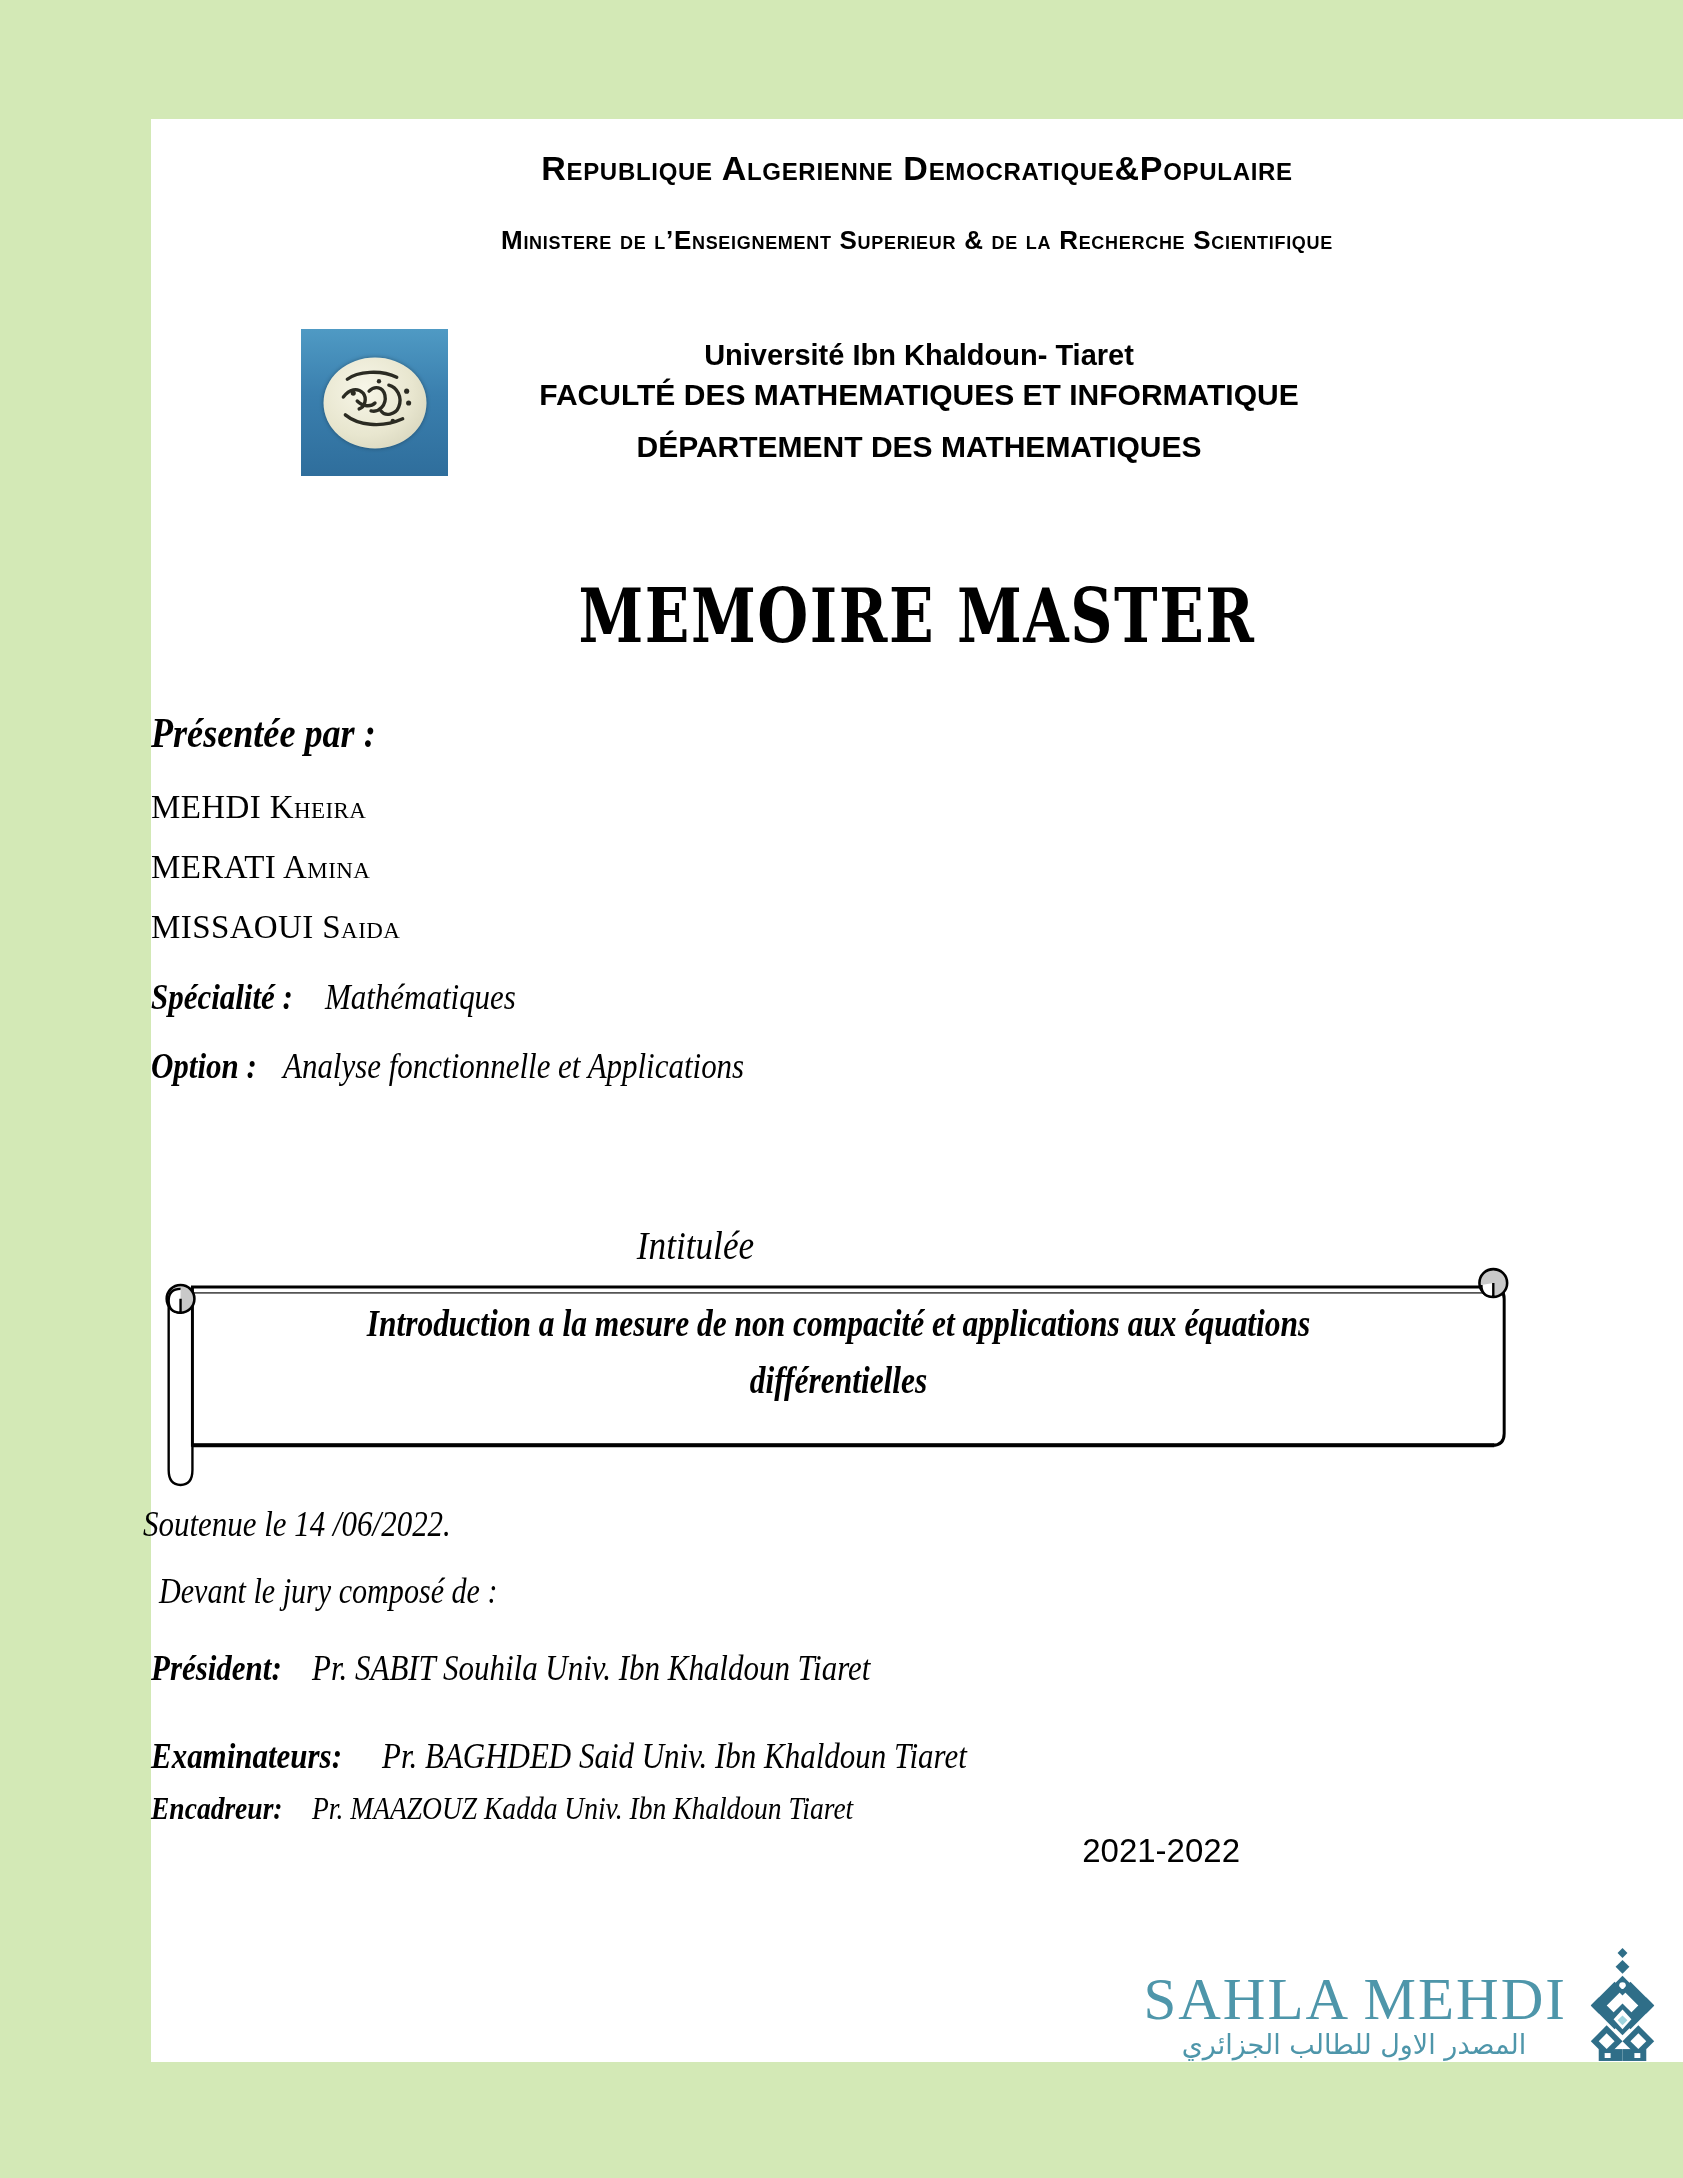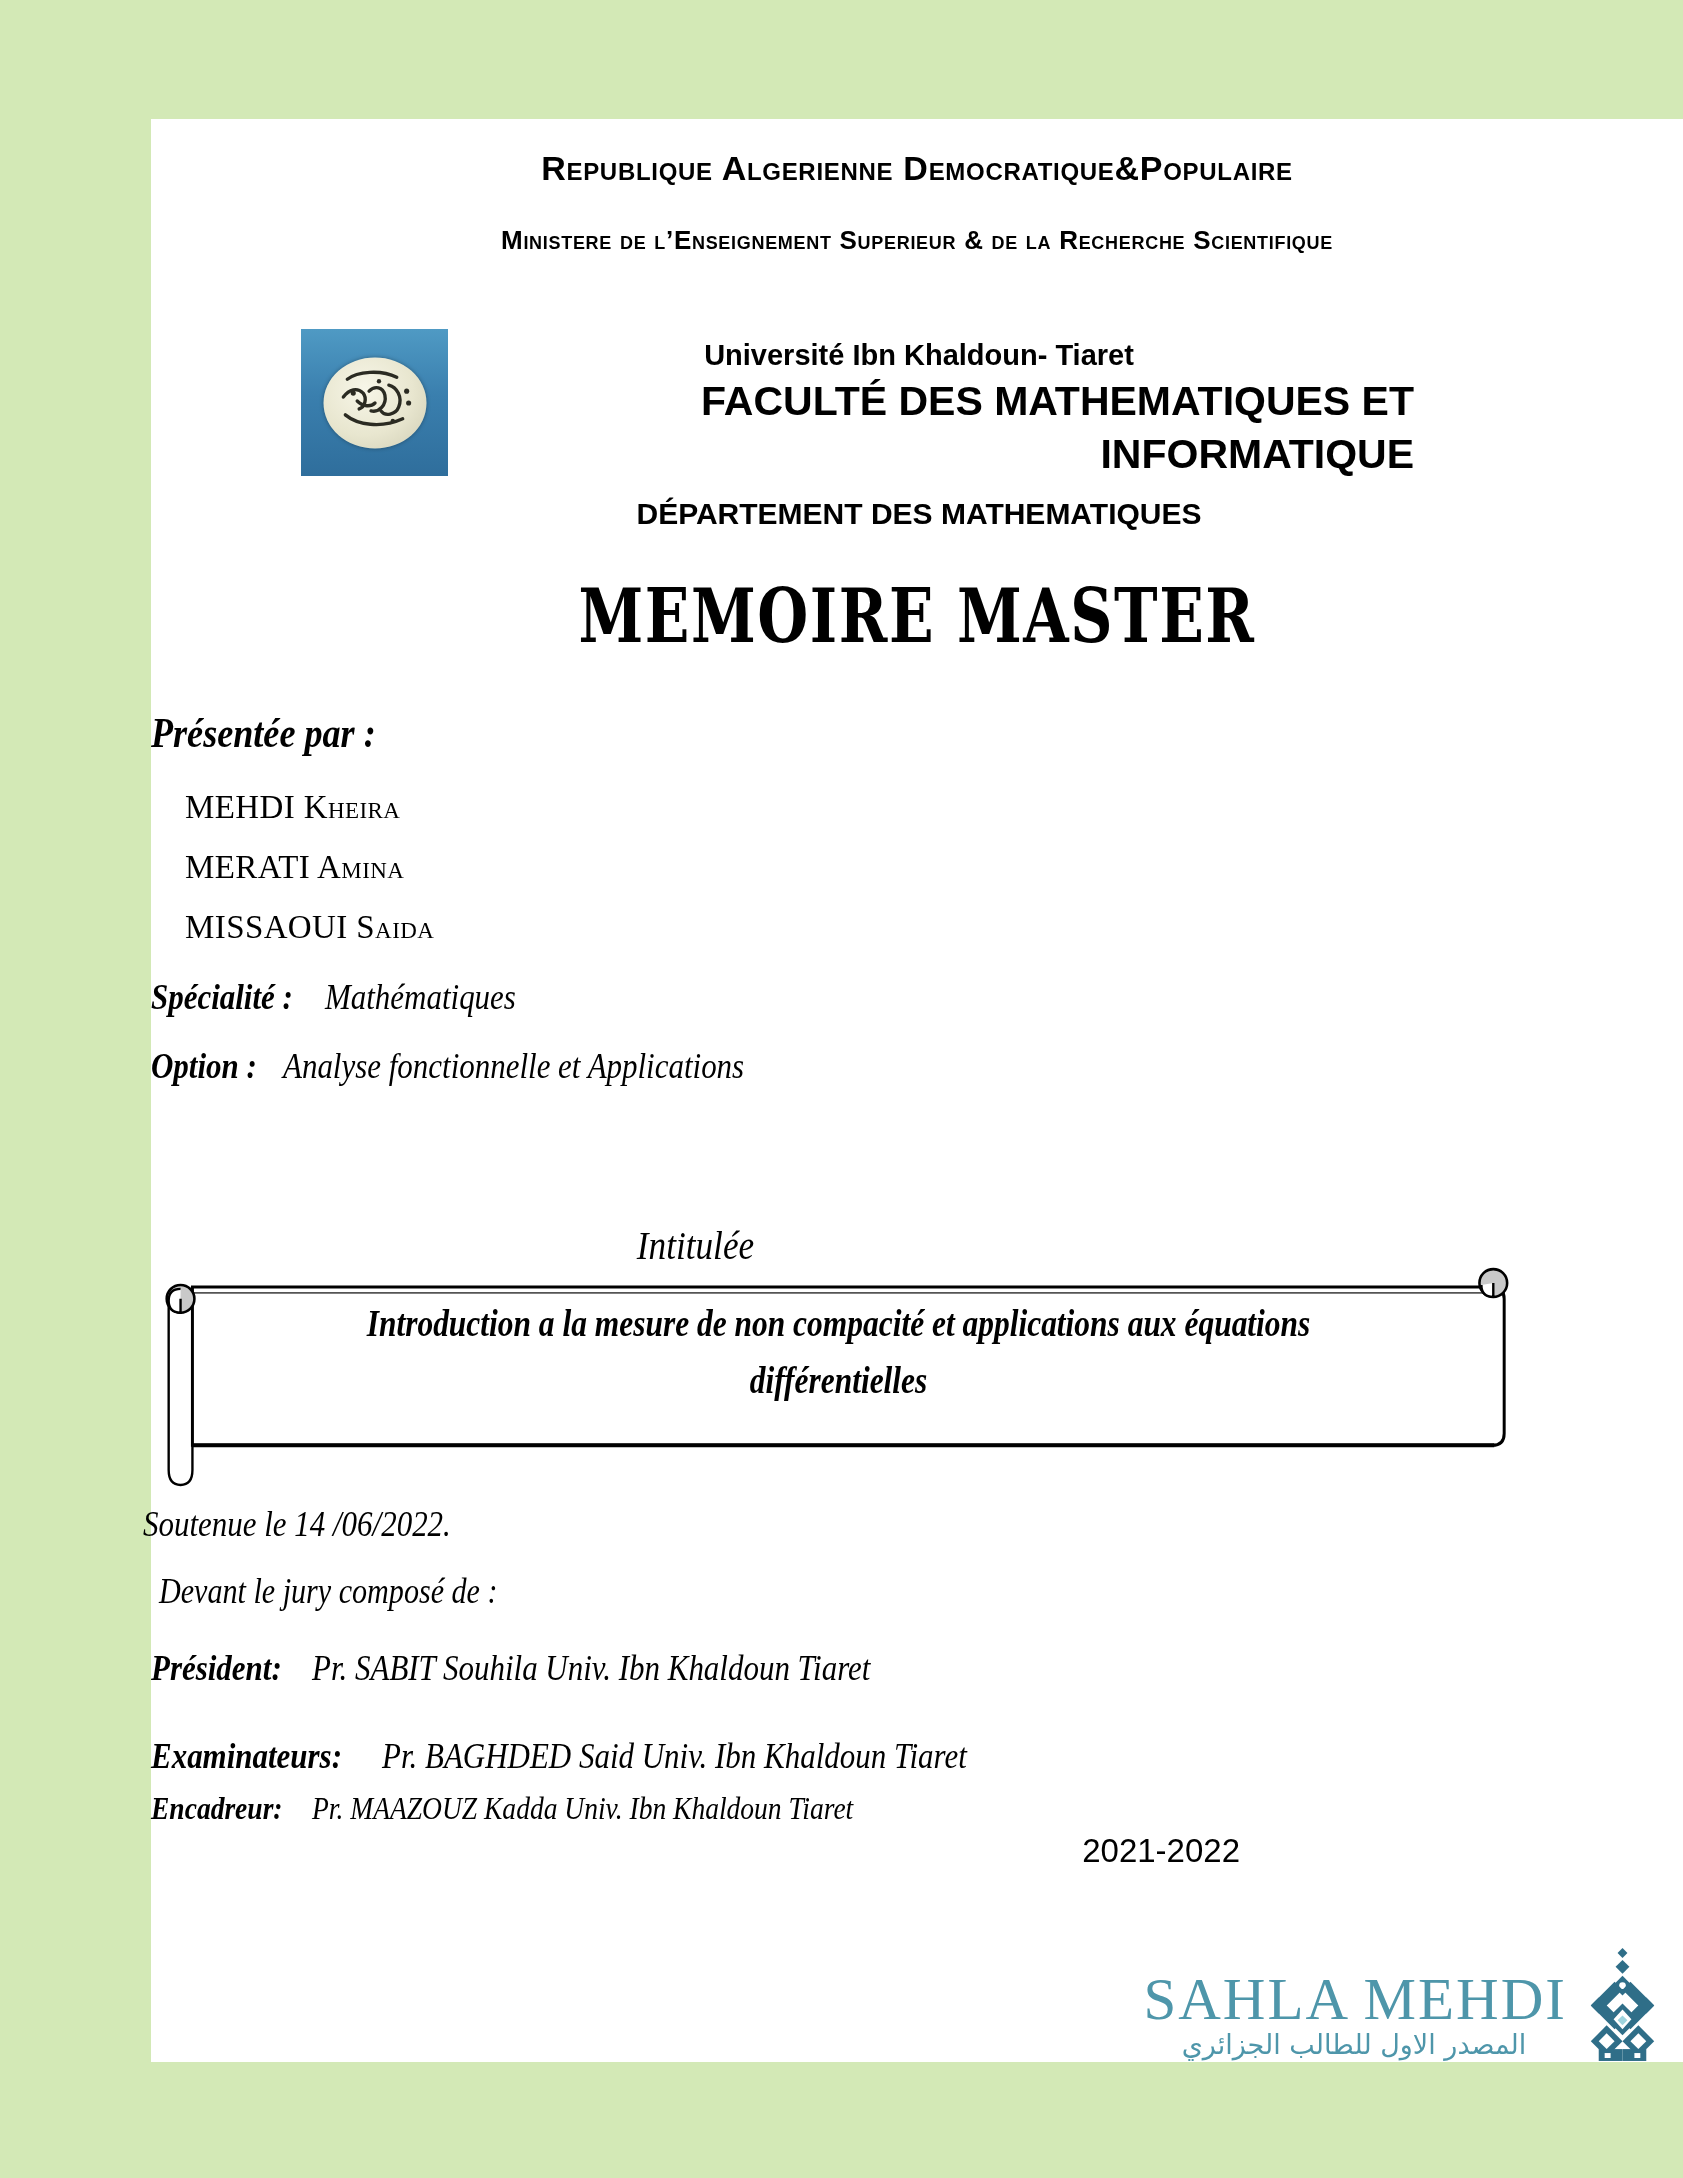--- a/index.html
+++ b/index.html
@@ -88,21 +88,21 @@
     left: 257px;
     top: 8px;
     width: 990px;
     text-align: center;
     font-family: "Liberation Sans", sans-serif;
     font-weight: bold;
     color: #000;
     line-height: 1.30;
   }
   .uni-text .u1 { font-size: 29px; }
-  .uni-text .u2 { font-size: 41px; text-align: right; }
+  .uni-text .u2 { font-size: 30px; }
   .uni-text .u3 { font-size: 30px; margin-top: 13px; }
 
   
   .memoire {
     position: absolute;
     left: 0;
     top: 453px;
     width: 1532px;
     text-align: center;
     font-family: "DejaVu Serif", "Liberation Serif", serif;
@@ -135,21 +135,20 @@
     font-family: "Liberation Serif", serif;
     font-style: italic;
     font-weight: bold;
     transform: scaleX(0.86);
     transform-origin: left center;
   }
   .smallcaps {
     font-family: "Liberation Serif", serif;
     font-variant: small-caps;
     letter-spacing: 0.4px;
-    padding-left: 34px;
   }
 
   
   .intitulee {
     position: absolute;
     left: 0;
     top: 1103px;
     width: 1089px;
     text-align: center;
     font-family: "Liberation Serif", serif;

